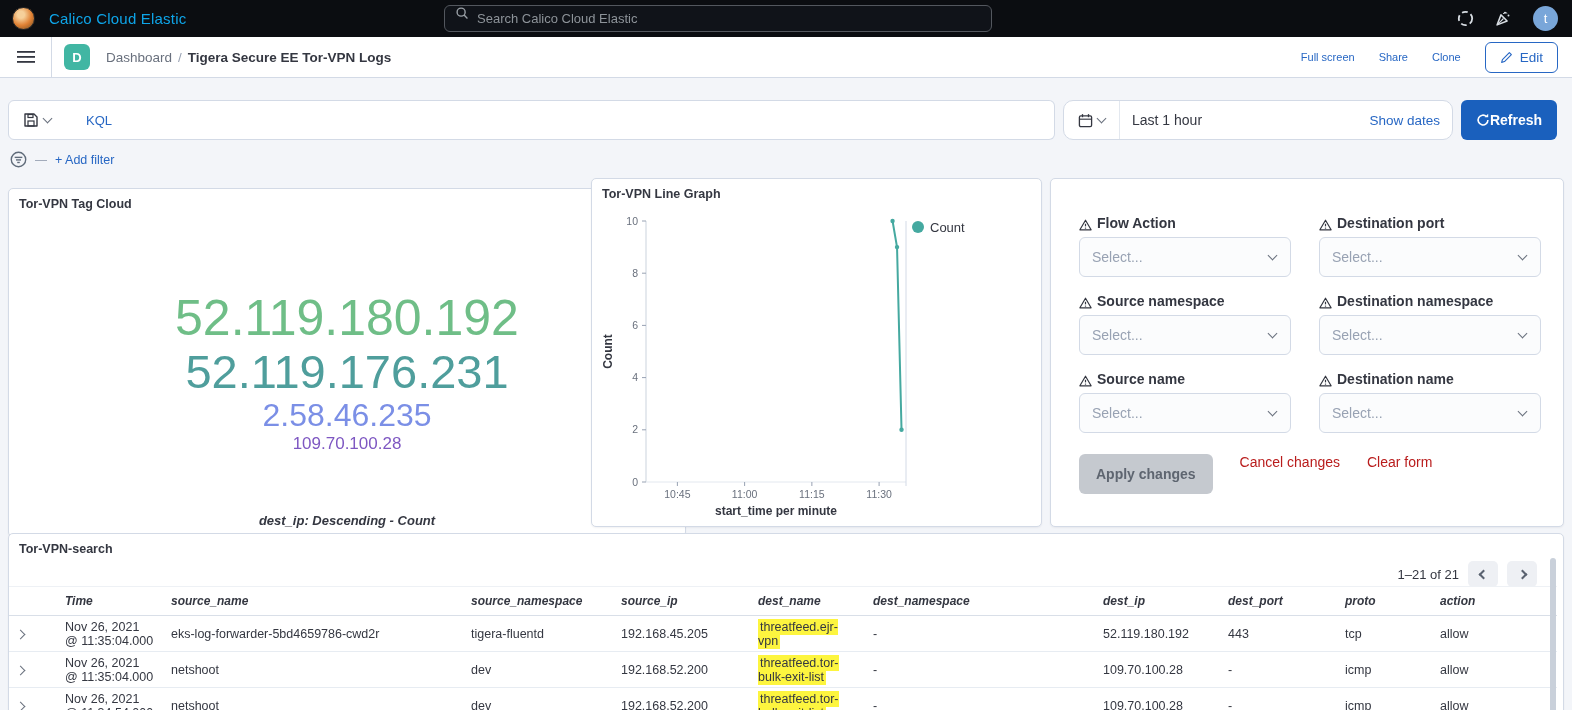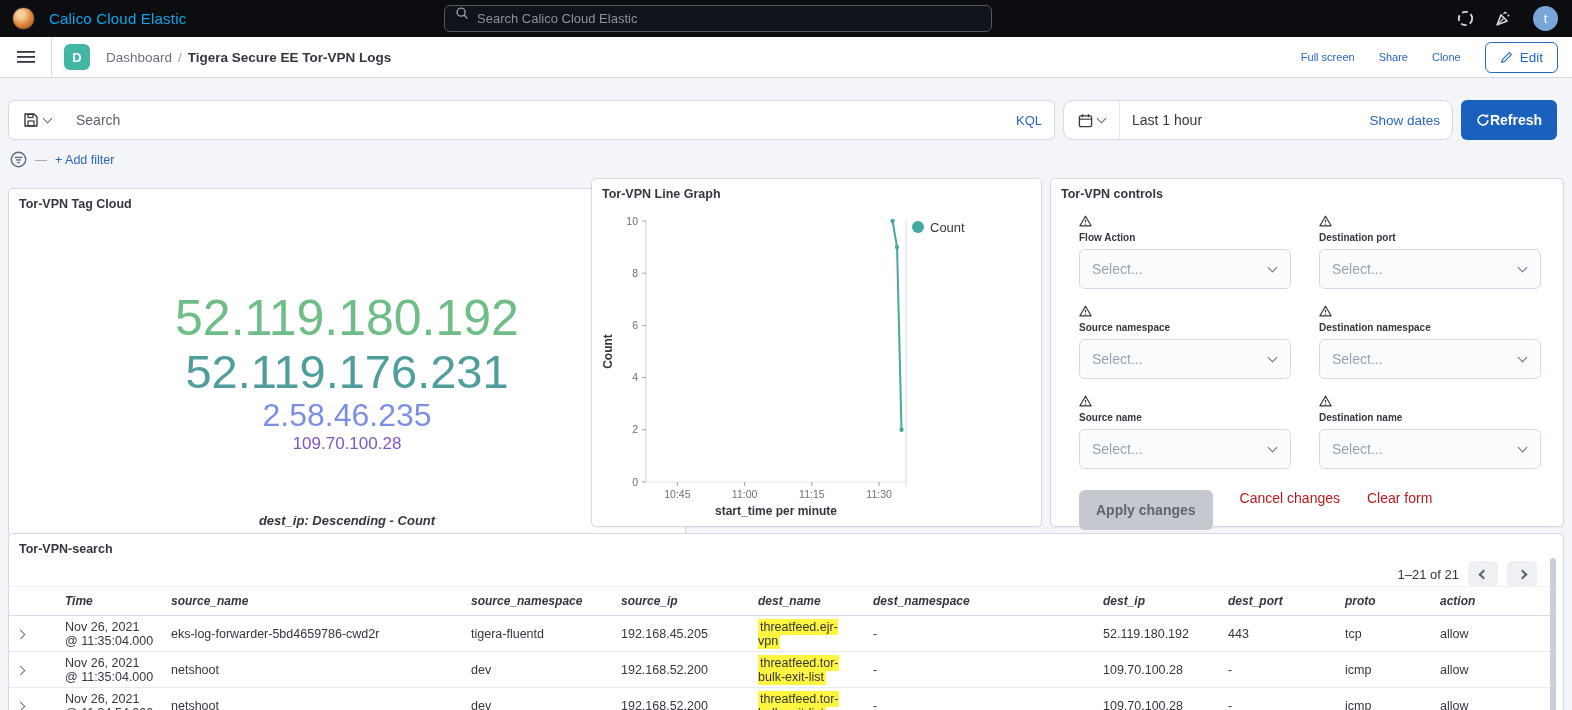--- a/index.html
+++ b/index.html
@@ -64,21 +64,21 @@
   .tags-wrap { position:absolute; left:0; right:0; top:62px; bottom:44px; display:flex; flex-direction:column; align-items:center; justify-content:center; }
   .tag { line-height:1.12; cursor:pointer; white-space:nowrap; }
   .tc-caption { position:absolute; left:0; right:0; bottom:8px; text-align:center; font-weight:700; font-size:13px; color:#343741;font-style:italic; }
 
   
   #line-chart { position:absolute; left:8px; top:26px; }
 
   
   .ctl-grid { position:absolute; left:28px; top:36px; display:grid; grid-template-columns:212px 222px; column-gap:28px; }
   .ctl-field { margin-bottom:16px; }
-  .ctl-label { display:flex; align-items:flex-start; gap:5px; font-size:10px; font-weight:700; color:#343741; margin-bottom:6px;flex-direction:column; }
+  .ctl-label { display:flex; align-items:flex-end; gap:5px; font-size:14px; font-weight:700; color:#343741; margin-bottom:6px; }
   .ctl-select { height:40px; background:#fbfcfd; border:1px solid #d3dae6; border-radius:6px; display:flex; align-items:center; cursor:pointer; }
   .ctl-select .ph { color:#98A2B3; font-size:14px; padding-left:12px; flex:1; }
   .ctl-select .chev { margin-right:14px; }
   .ctl-buttons { grid-column:1 / span 2; display:flex; align-items:flex-start; gap:27px; margin-top:5px; }
   .apply-btn { height:40px; padding:0 17px; border:none; border-radius:6px; background:#c5c9cf; color:#5e6570; font-size:14px; font-weight:600; cursor:not-allowed; }
   .ghost-btn { background:none; border:none; color:#b91c1c; font-size:14px; cursor:pointer; }
 
   
   .pagination { position:absolute; right:26px; top:27px; display:flex; align-items:center; gap:9px; }
   .page-count { font-size:13px; color:#343741; }
@@ -154,21 +154,20 @@
 
 <div class="qb-seg" id="qb-save">
   <svg width="16" height="16" viewBox="0 0 16 16">
     <path d="M2 2 H11 L14 5 V14 H2 Z" fill="none" stroke="#343741" stroke-width="1.4" stroke-linejoin="round"></path>
     <rect x="5" y="9" width="6" height="5" fill="none" stroke="#343741" stroke-width="1.2"></rect>
     <rect x="5" y="2.5" width="5" height="3" fill="none" stroke="#343741" stroke-width="1.2"></rect>
   </svg>
   <span class="chev down"></span>
 </div>
 <div class="qb-seg" id="qb-search">
-  <input placeholder="Search" style="">
   <span class="kql">KQL</span>
 </div>
 <div class="qb-seg" id="qb-date">
   <div class="cal-addon">
     <svg width="15" height="15" viewBox="0 0 16 16">
       <rect x="1.5" y="3" width="13" height="11.5" rx="1.5" fill="none" stroke="#343741" stroke-width="1.4"></rect>
       <line x1="4.8" y1="1.2" x2="4.8" y2="4.5" stroke="#343741" stroke-width="1.4"></line>
       <line x1="11.2" y1="1.2" x2="11.2" y2="4.5" stroke="#343741" stroke-width="1.4"></line>
       <line x1="1.5" y1="6.6" x2="14.5" y2="6.6" stroke="#343741" stroke-width="1.2"></line>
     </svg>
@@ -237,21 +236,20 @@
       <circle cx="297.0344827586207" cy="42.099999999999994" r="2.2" fill="#45a9a0"></circle>
       <circle cx="301.51724137931035" cy="224.8" r="2.2" fill="#45a9a0"></circle>
       <text x="12" y="146.5" font-size="12" font-weight="bold" fill="#343741" text-anchor="middle" transform="rotate(-90 12 146.5)" font-family="Liberation Sans, sans-serif">Count</text>
       <text x="176" y="310" text-anchor="middle" font-size="12" font-weight="bold" fill="#343741" font-family="Liberation Sans, sans-serif">start_time per minute</text>
       <circle cx="318" cy="22" r="6" fill="#45a9a0"></circle>
       <text x="330" y="26.5" font-size="13" fill="#343741" font-family="Liberation Sans, sans-serif">Count</text>
     </svg>
 </div>
 
 <div class="panel" id="panel-controls">
-  <div class="panel-title">Tor-VPN controls</div>
   <div class="ctl-grid">
 
     <div class="ctl-field">
       <div class="ctl-label">
         <svg width="13" height="12" viewBox="0 0 16 15">
             <path d="M8 1.5 L15 13.5 H1 Z" fill="none" stroke="#343741" stroke-width="1.5" stroke-linejoin="round"></path>
             <line x1="8" y1="6" x2="8" y2="9.2" stroke="#343741" stroke-width="1.5"></line>
             <circle cx="8" cy="11.4" r="0.9" fill="#343741"></circle>
           </svg>
         <span>Flow Action</span>

